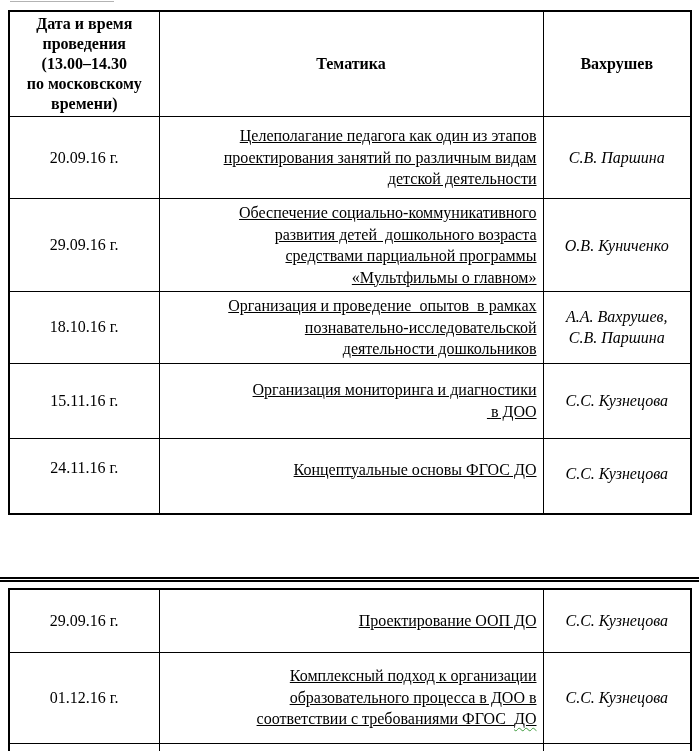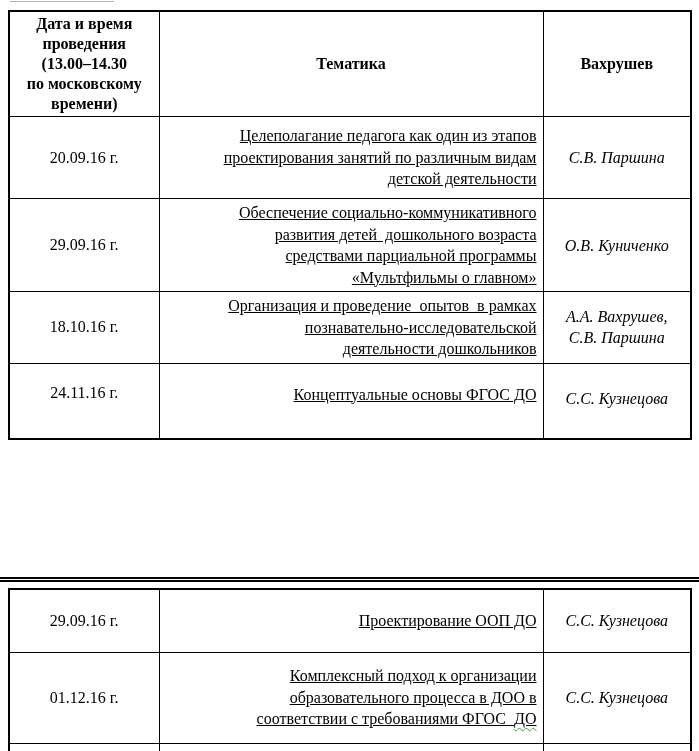--- a/index.html
+++ b/index.html
@@ -147,20 +147,26 @@
         <td class="c-lead">О.В. Куниченко</td>
       </tr>
       <tr class="r2">
         <td class="c-date">18.10.16 г.</td>
         <td class="c-topic"><span>Организация и проведение  опытов  в рамках
 познавательно-исследовательской
 деятельности дошкольников</span><span class="squiggle"></span></td>
         <td class="c-lead">А.А. Вахрушев,
 С.В. Паршина</td>
       </tr>
+      <tr class="r4">
+        <td class="c-date">15.11.16 г.</td>
+        <td class="c-topic"><span>Организация мониторинга и диагностики
+ в ДОО</span><span class="squiggle"></span></td>
+        <td class="c-lead">С.С. Кузнецова</td>
+      </tr>
       <tr class="r5 lift">
         <td class="c-date">24.11.16 г.</td>
         <td class="c-topic"><span>Концептуальные основы ФГОС ДО</span><span class="squiggle"></span></td>
         <td class="c-lead">С.С. Кузнецова</td>
       </tr>
     </tbody>
   </table>
 
   <div class="page-break"></div>
 

